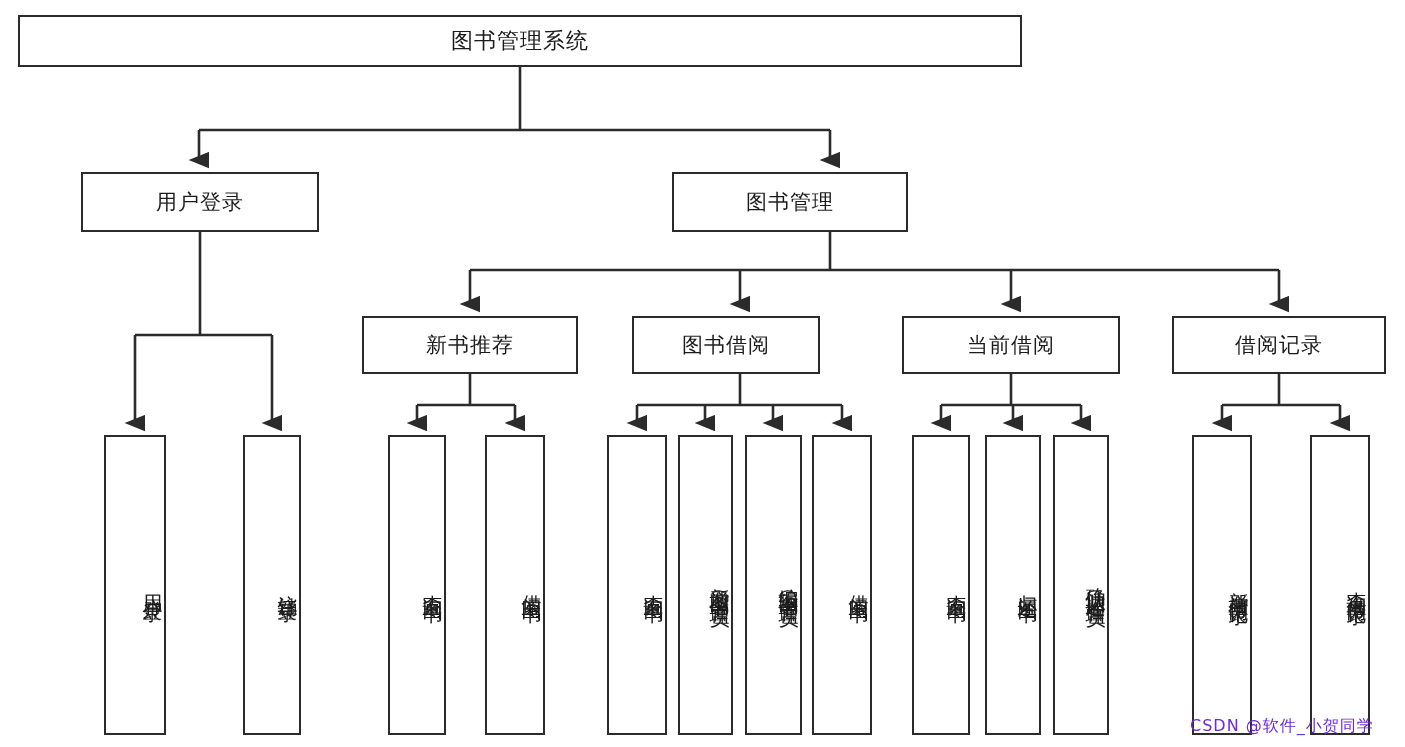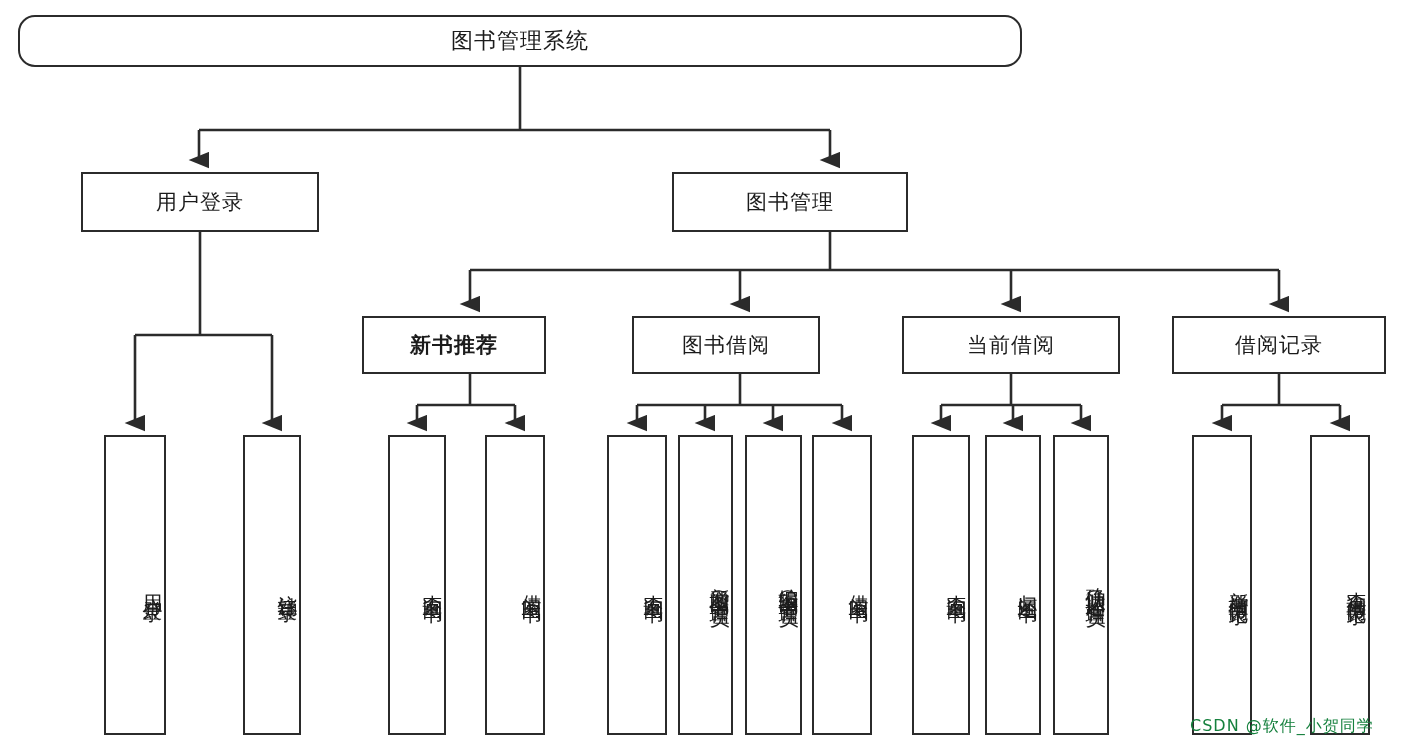--- a/index.html
+++ b/index.html
@@ -38,42 +38,41 @@
     text-align: center;
   }
   
   .node.horiz {
     font-size: 21px;
     line-height: 1.25;
     letter-spacing: 1px;
   }
   .node.root {
     font-size: 22px;
-    border-radius: 17px;
   }
   
   .node.vert {
     writing-mode: vertical-rl;
     text-orientation: upright;
     font-size: 20px;
     line-height: 1.18;
     letter-spacing: 3px;
     padding: 10px 0;
     align-items: flex-start;
     justify-content: center;
   }
   .node.vert .label {
     writing-mode: vertical-rl;
     text-orientation: upright;
     white-space: nowrap;
   }
   .watermark {
     position: absolute;
     font-size: 16px;
-    color: #15803d;
+    color: #6d28d9;
     letter-spacing: 1px;
     white-space: nowrap;
     pointer-events: none;
   }
 </style>
 </head>
 <body>
 
 <div id="diagram">
 
@@ -131,21 +130,21 @@
     <span class="label">图书管理系统</span>
   </div>
 
   <div class="node horiz" style="left:81px; top:172px; width:238px; height:60px;">
     <span class="label">用户登录</span>
   </div>
   <div class="node horiz" style="left:672px; top:172px; width:236px; height:60px;">
     <span class="label">图书管理</span>
   </div>
 
-  <div class="node horiz" style="left:362px; top:316px; width:184px; height:58px;font-weight:bold;">
+  <div class="node horiz" style="left:362px; top:316px; width:216px; height:58px;">
     <span class="label">新书推荐</span>
   </div>
   <div class="node horiz" style="left:632px; top:316px; width:188px; height:58px;">
     <span class="label">图书借阅</span>
   </div>
   <div class="node horiz" style="left:902px; top:316px; width:218px; height:58px;">
     <span class="label">当前借阅</span>
   </div>
   <div class="node horiz" style="left:1172px; top:316px; width:214px; height:58px;">
     <span class="label">借阅记录</span>

